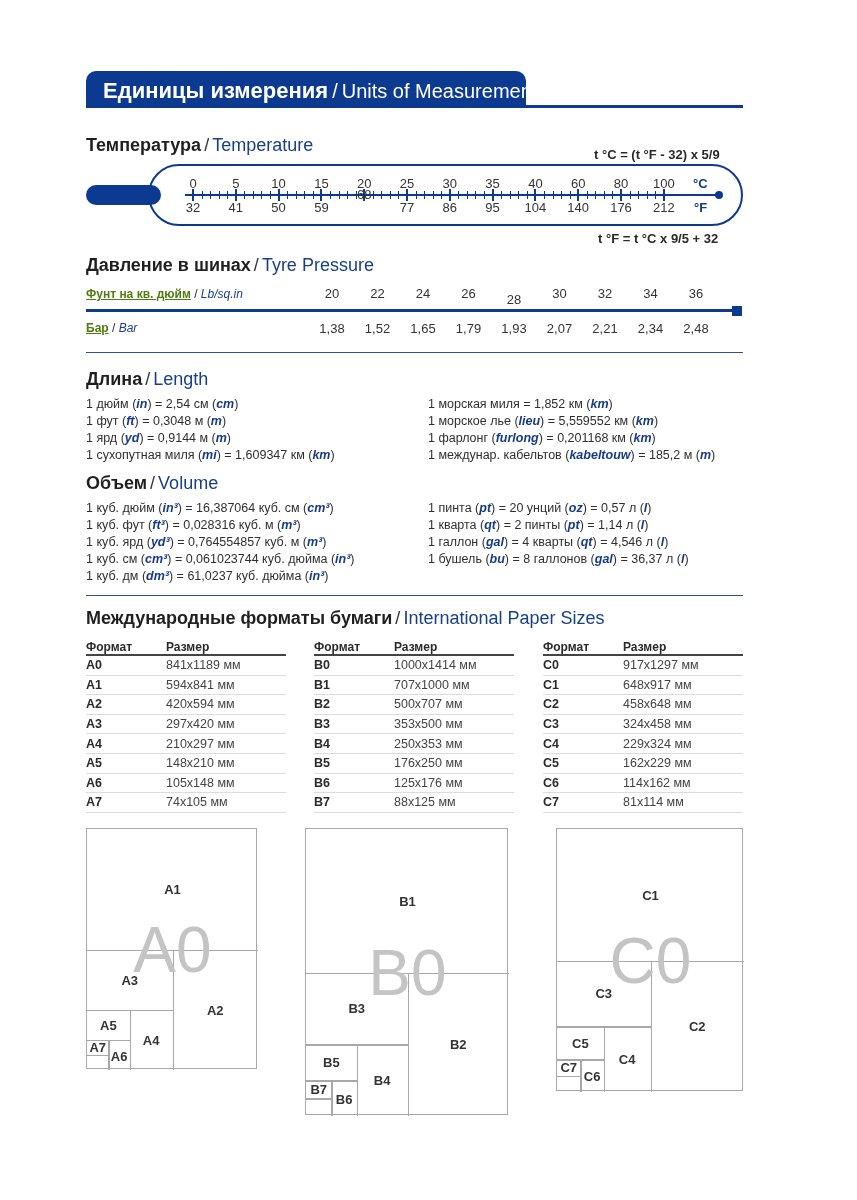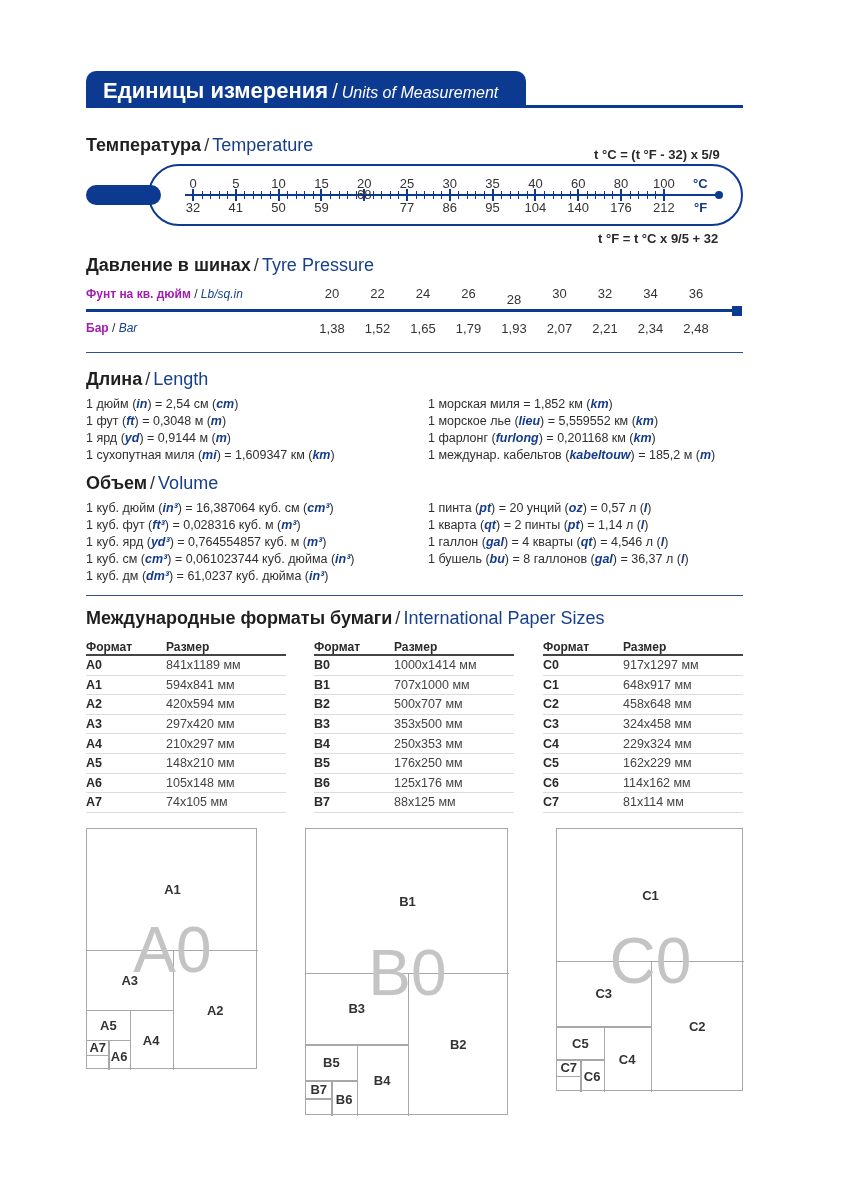--- a/index.html
+++ b/index.html
@@ -6,42 +6,42 @@
   html, body { width: 857px; height: 1200px; background: #ffffff; overflow: hidden; }
   body { font-family: "Liberation Sans", sans-serif; color: #2a2a2a; position: relative; }
 
   
   .hdr-tab { position: absolute; left: 86px; top: 71px; width: 440px; height: 37px;
     background: #0d3a91; border-radius: 10px 10px 0 0; }
   .hdr-line { position: absolute; left: 86px; top: 105px; width: 657px; height: 3px; background: #0d3a91; }
   .hdr-title { position: absolute; left: 103px; top: 78px; color: #fff; white-space: nowrap; }
   .hdr-title .ru { font-size: 22px; font-weight: bold; }
   .hdr-title .sep { font-size: 20px; margin: 0 4px; }
-  .hdr-title .en { font-size: 16px; font-style: italic; }
+  .hdr-title .en { font-size: 20px; }
 
   .sec-title { position: absolute; left: 86px; white-space: nowrap; }
   .sec-title .ru { font-size: 18px; font-weight: bold; color: #1f1f1f; }
   .sec-title .sep { font-size: 18px; color: #333; margin: 0 3px; }
   .sec-title .en { font-size: 18px; color: #173f8c; }
 
   
   .formula { position: absolute; font-size: 13px; font-weight: bold; color: #2a2a2a; white-space: nowrap; }
   .thermo-bulb { position: absolute; left: 86px; top: 185px; width: 75px; height: 20px; background: #0d3a91; border-radius: 10px; }
   .thermo-body { position: absolute; left: 148px; top: 164px; width: 595px; height: 62px;
     border: 2px solid #0d3a91; border-radius: 31px; background: #fff; }
   .thermo-axis { position: absolute; left: 185px; top: 194px; width: 535px; height: 2px; background: #0d3a91; }
   .thermo-dot { position: absolute; left: 715px; top: 191px; width: 8px; height: 8px; border-radius: 50%; background: #0d3a91; }
   .tick-major { position: absolute; top: 189px; width: 2px; height: 12px; background: #0d3a91; }
   .tick-minor { position: absolute; top: 191px; width: 1px; height: 8px; background: #0d3a91; }
   .t-lbl { position: absolute; font-size: 13px; color: #333; transform: translateX(-50%); white-space: nowrap; }
   .t-unit { position: absolute; font-size: 13px; font-weight: bold; color: #0f3a8a; }
 
   
   .tp-label { position: absolute; left: 86px; font-size: 12px; white-space: nowrap; }
-  .tp-label b { color: #a21caf; }
+  .tp-label b { color: #4d7c0f; text-decoration: underline; }
   .tp-label i { color: #173f8c; }
   .tp-val { position: absolute; font-size: 13px; color: #333; transform: translateX(-50%); }
   .tp-line { position: absolute; left: 86px; top: 309px; width: 650px; height: 3px; background: #0d3a91; }
   .tp-end { position: absolute; left: 732px; top: 306px; width: 10px; height: 10px; background: #0d3a91; }
   .sep-line { position: absolute; left: 86px; width: 657px; height: 1px; background: #2f4f94; }
 
   
   .conv { position: absolute; font-size: 12.5px; color: #2f2f2f; line-height: 17px; white-space: nowrap; }
   .conv .u { color: #143b8b; font-weight: bold; font-style: italic; }
 

